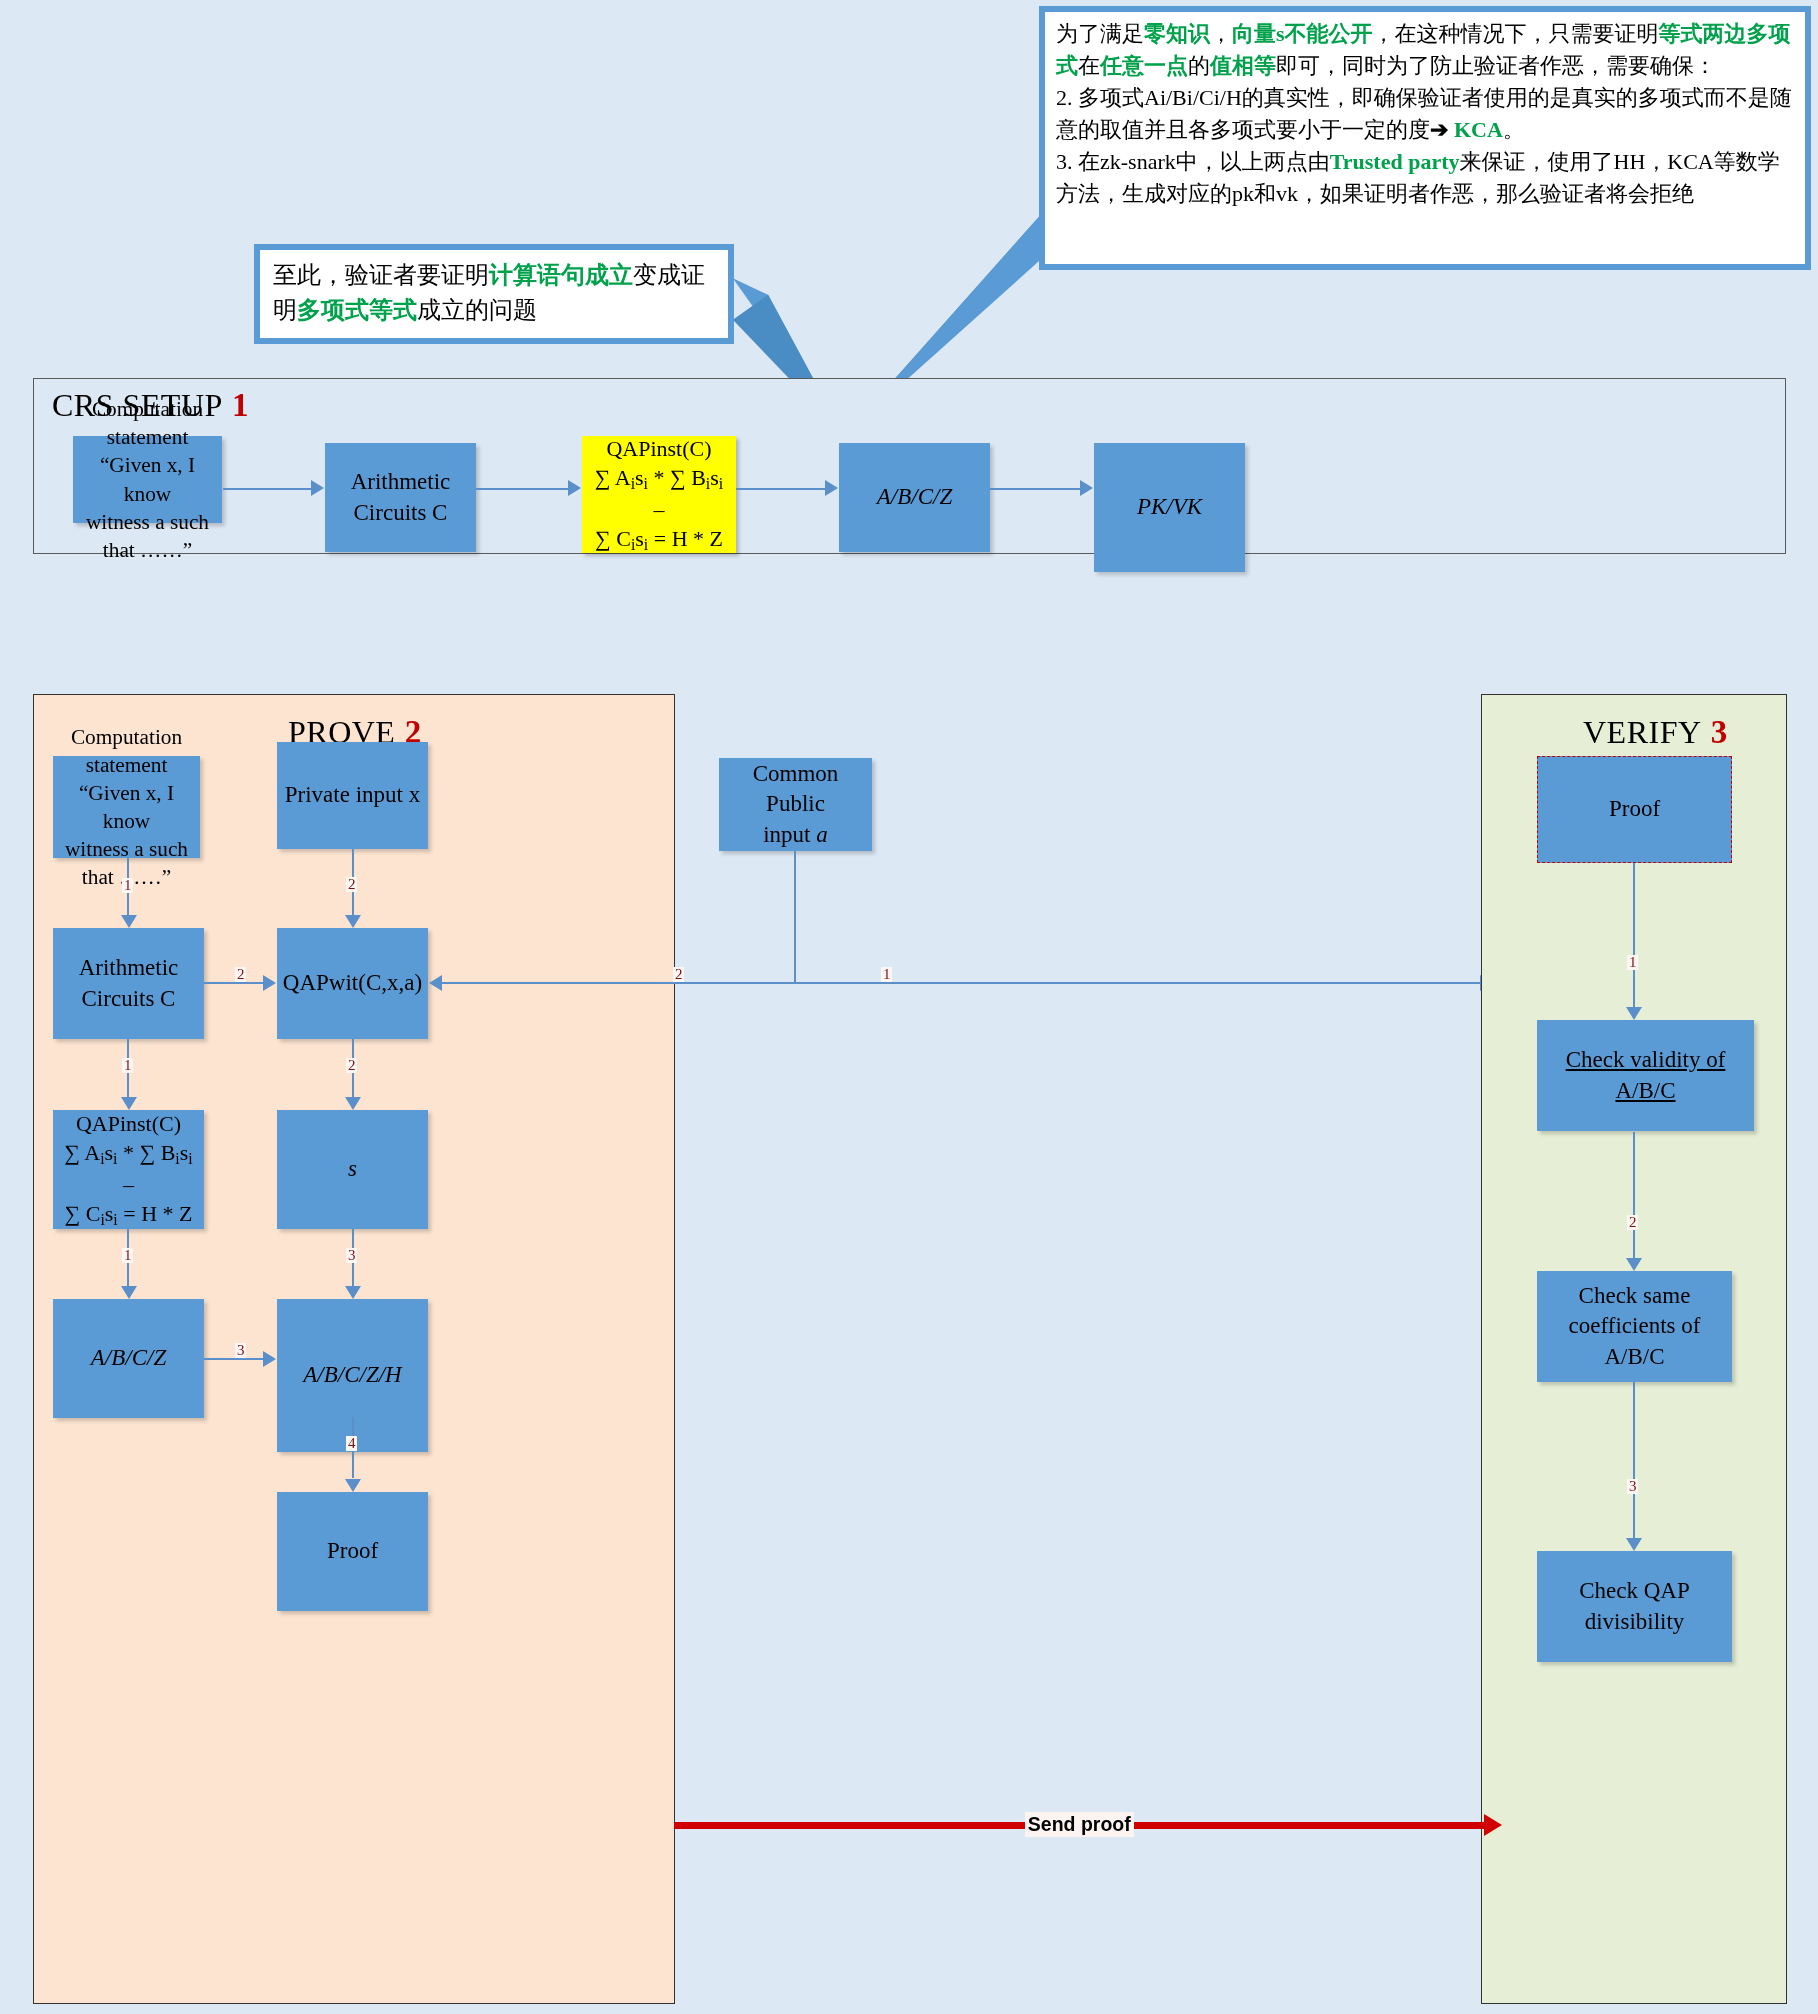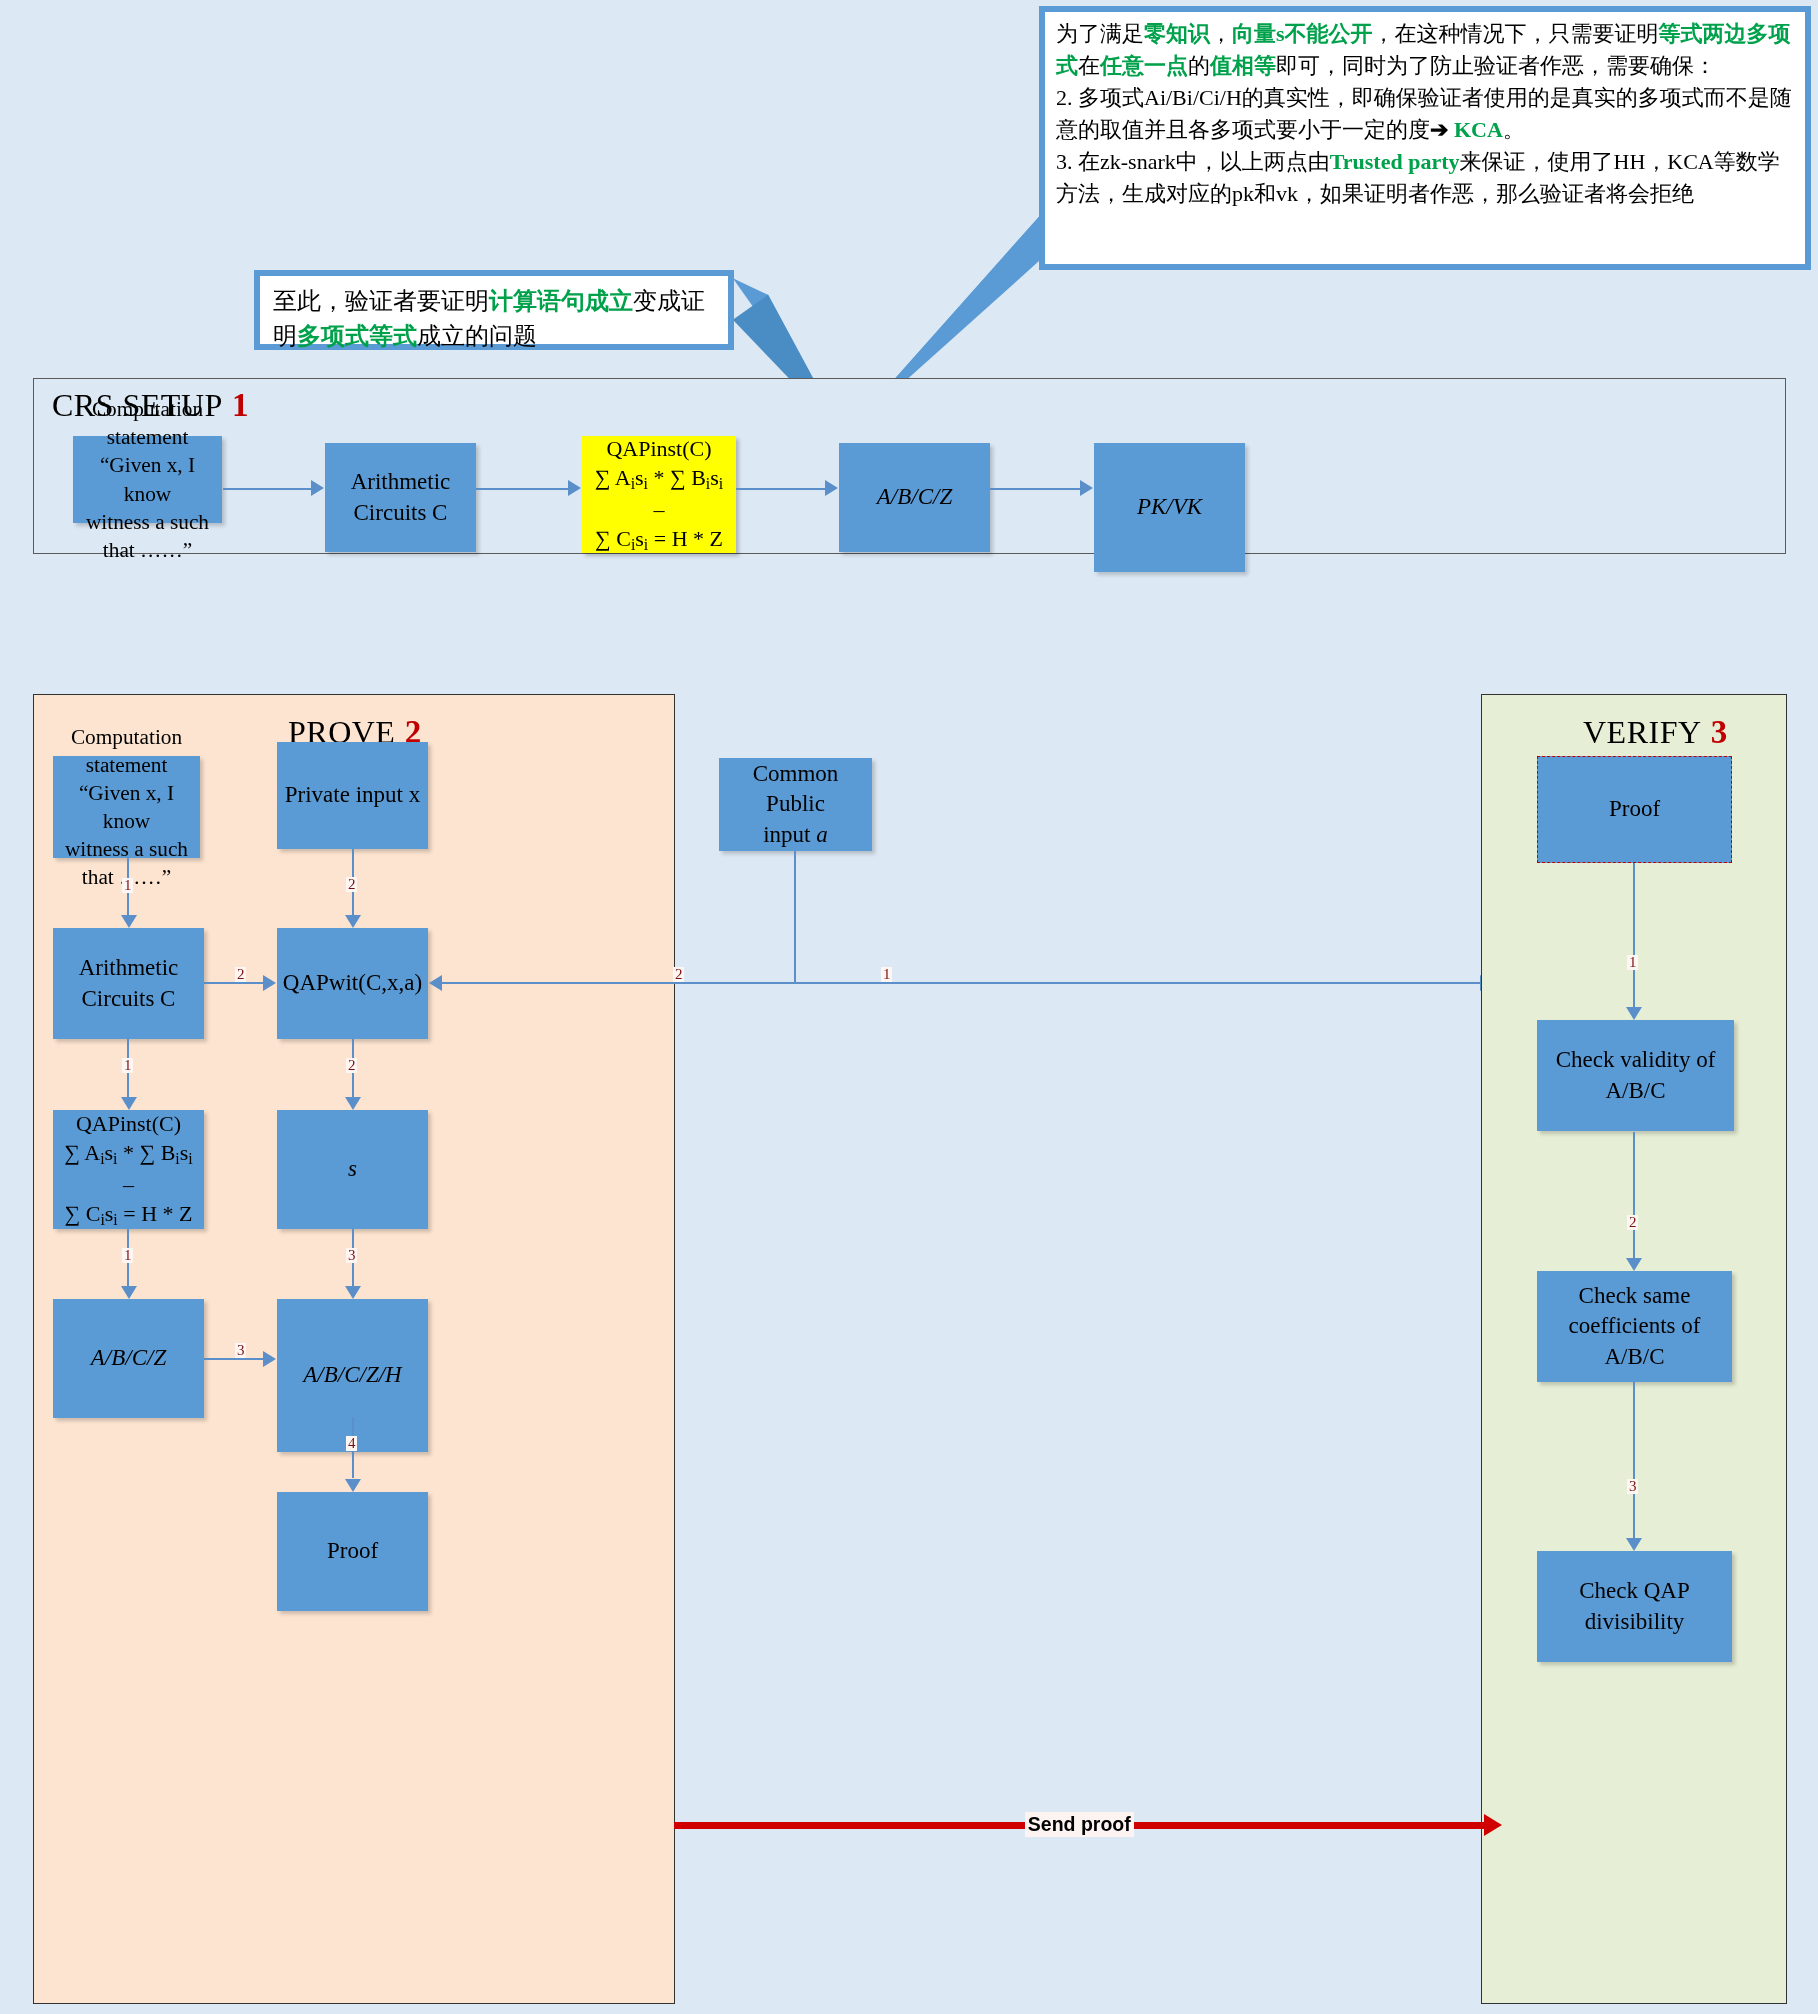--- a/index.html
+++ b/index.html
@@ -19,22 +19,22 @@
     box-sizing:border-box;
     color:#000;
     line-height:1.45;
   }
   .callout.cn{
     font-family:"Liberation Serif",serif;
     font-size:21.3px;
     padding:5.6px 9.3px 3.7px 9.3px;
   }
   .callout.left{
-    left:254px;top:244px;width:480px;height:80px;
-    font-size:24px;padding:8.3px 13px;margin-top:26px;
+    left:254px;top:244px;width:480px;height:100px;
+    font-size:24px;padding:8.3px 13px;
   }
   .callout.right{
     left:1039px;top:5.6px;width:772px;height:264px;
     font-size:22px;padding:6.5px 11px;
   }
   .g{color:#00a14b;font-weight:bold;}
   .gbold{color:#00a14b;font-weight:bold;}
   .b{font-weight:bold;}
 
   
@@ -296,21 +296,21 @@
 <div class="abs frame" id="verify-frame"></div>
 
 <div class="abs section-title" style="left:1583px;top:714px;">
   <span>VERIFY</span><span class="section-num">3</span>
 </div>
 
 <div class="abs box dashed" style="left:1537px;top:756px;width:195px;height:107px;">
   <span class="ln">Proof</span>
 </div>
 
-<div class="abs box" style="left:1537px;top:1020px;width:197px;height:111px;">
+<div class="abs box" style="left:1537px;top:1020px;width:217px;height:111px;text-decoration:underline;">
   <span class="ln">Check validity of</span>
   <span class="ln">A/B/C</span>
 </div>
 
 <div class="abs box" style="left:1537px;top:1271px;width:195px;height:111px;">
   <span class="ln">Check same</span>
   <span class="ln">coefficients of</span>
   <span class="ln">A/B/C</span>
 </div>
 

